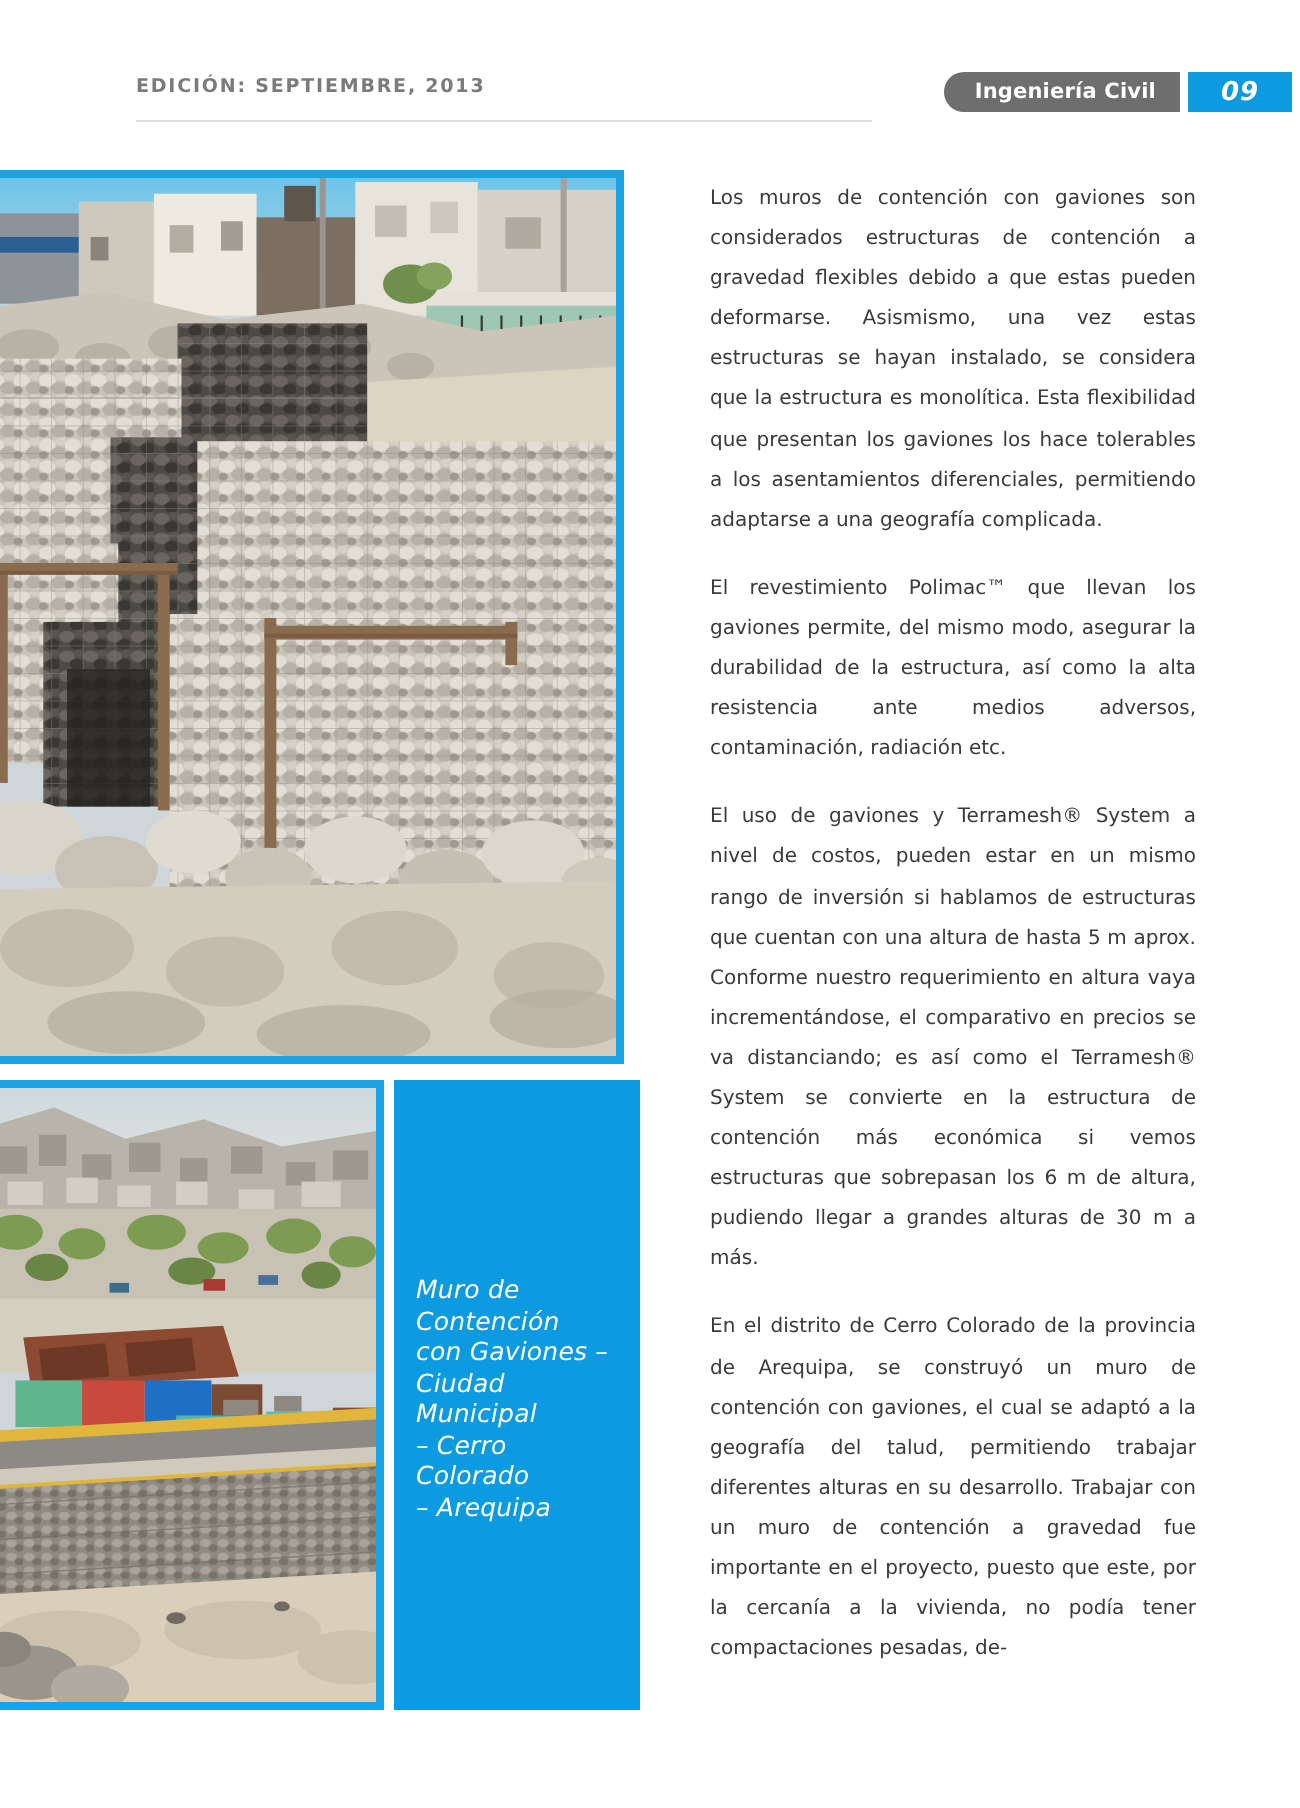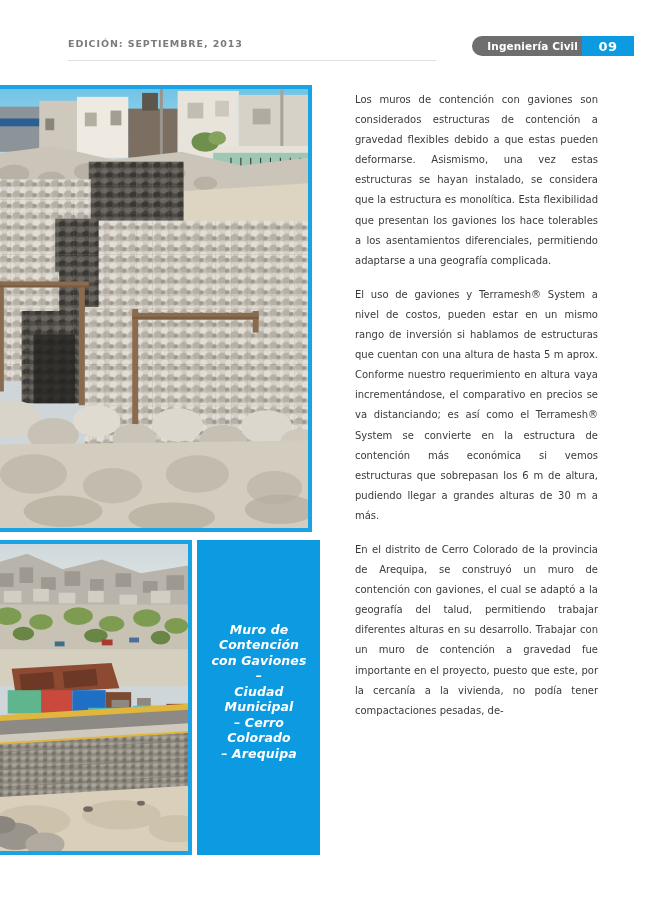--- a/index.html
+++ b/index.html
@@ -57,28 +57,29 @@
   }
   #section-badge-label {
     color: #ffffff;
     font-size: 10.5px;
     font-weight: bold;
     white-space: nowrap;
     letter-spacing: 0.1px;
   }
   #page-number-box {
     position: absolute;
-    right: 16px;
+    right: 4px;
     top: 36px;
     width: 52px;
     height: 20px;
     background: #0c9ae0;
     display: flex;
     align-items: center;
     justify-content: center;
+    font-style: italic;
   }
   #page-number-label {
     color: #ffffff;
     font-size: 13px;
     font-weight: bold;
     letter-spacing: 0.5px;
   }
 
   
   .photo-frame {
@@ -120,27 +121,26 @@
     background: #0c9ae0;
     box-sizing: border-box;
     padding: 10px 10px 12px 11px;
     display: flex;
     flex-direction: column;
     justify-content: flex-end;
   }
   #caption-text {
     color: #ffffff;
     font-style: italic;
-    font-weight: bold;
+    font-weight: normal;
     font-size: 12.5px;
     line-height: 15.5px;
     white-space: pre-line;
     letter-spacing: 0.1px;
     padding-bottom: 82px;
-    text-align: center;
   }
 
   
   #article-column {
     position: absolute;
     left: 355px;
     top: 90px;
     width: 243px;
   }
   .body-paragraph {
@@ -431,15 +431,16 @@
   <div id="caption-text">Muro de
 Contención
 con Gaviones –
 Ciudad Municipal
 – Cerro Colorado
 – Arequipa</div>
 </div>
 
 <div id="article-column">
   <p class="body-paragraph">Los muros de contención con gaviones son considerados estructuras de contención a gravedad flexibles debido a que estas pueden deformarse. Asismismo, una vez estas estructuras se hayan instalado, se considera que la estructura es monolítica. Esta flexibilidad que presentan los gaviones los hace tolerables a los asentamientos diferenciales, permitiendo adaptarse a una geografía complicada.</p>
+  <p class="body-paragraph">El revestimiento Polimac™ que llevan los gaviones permite, del mismo modo, asegurar la durabilidad de la estructura, así como la alta resistencia ante medios adversos, contaminación, radiación etc.</p>
   <p class="body-paragraph">El uso de gaviones y Terramesh® System a nivel de costos, pueden estar en un mismo rango de inversión si hablamos de estructuras que cuentan con una altura de hasta 5 m aprox. Conforme nuestro requerimiento en altura vaya incrementándose, el comparativo en precios se va distanciando; es así como el Terramesh® System se convierte en la estructura de contención más económica si vemos estructuras que sobrepasan los 6 m de altura, pudiendo llegar a grandes alturas de 30 m a más.</p>
   <p class="body-paragraph">En el distrito de Cerro Colorado de la provincia de Arequipa, se construyó un muro de contención con gaviones, el cual se adaptó a la geografía del talud, permitiendo trabajar diferentes alturas en su desarrollo. Trabajar con un muro de contención a gravedad fue importante en el proyecto, puesto que este, por la cercanía a la vivienda, no podía tener compactaciones pesadas, de-</p>
 </div>
 
 </body></html>

